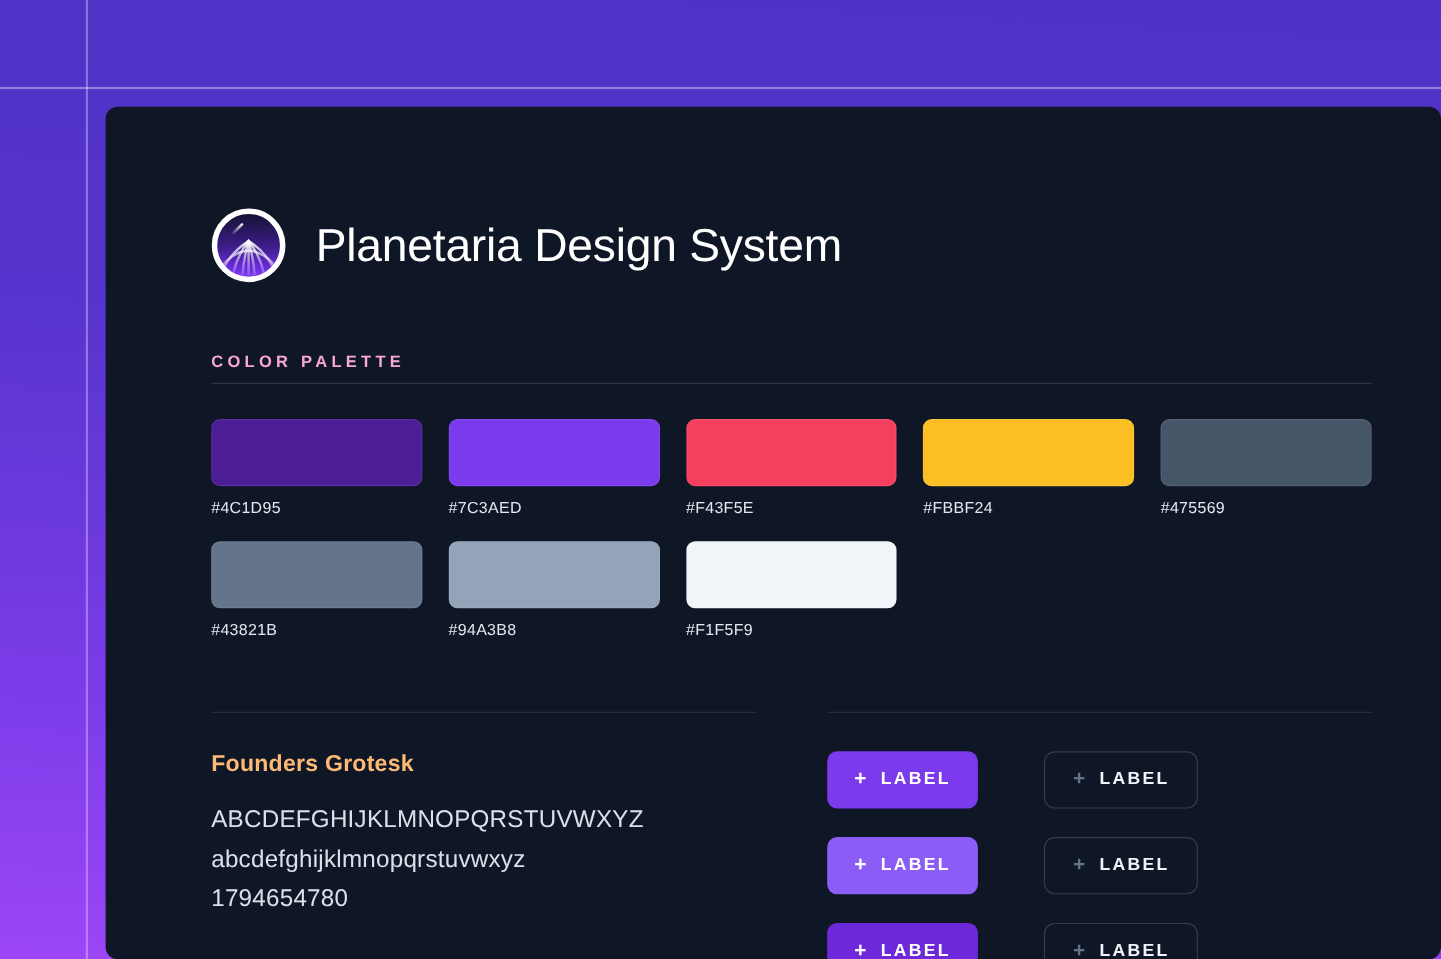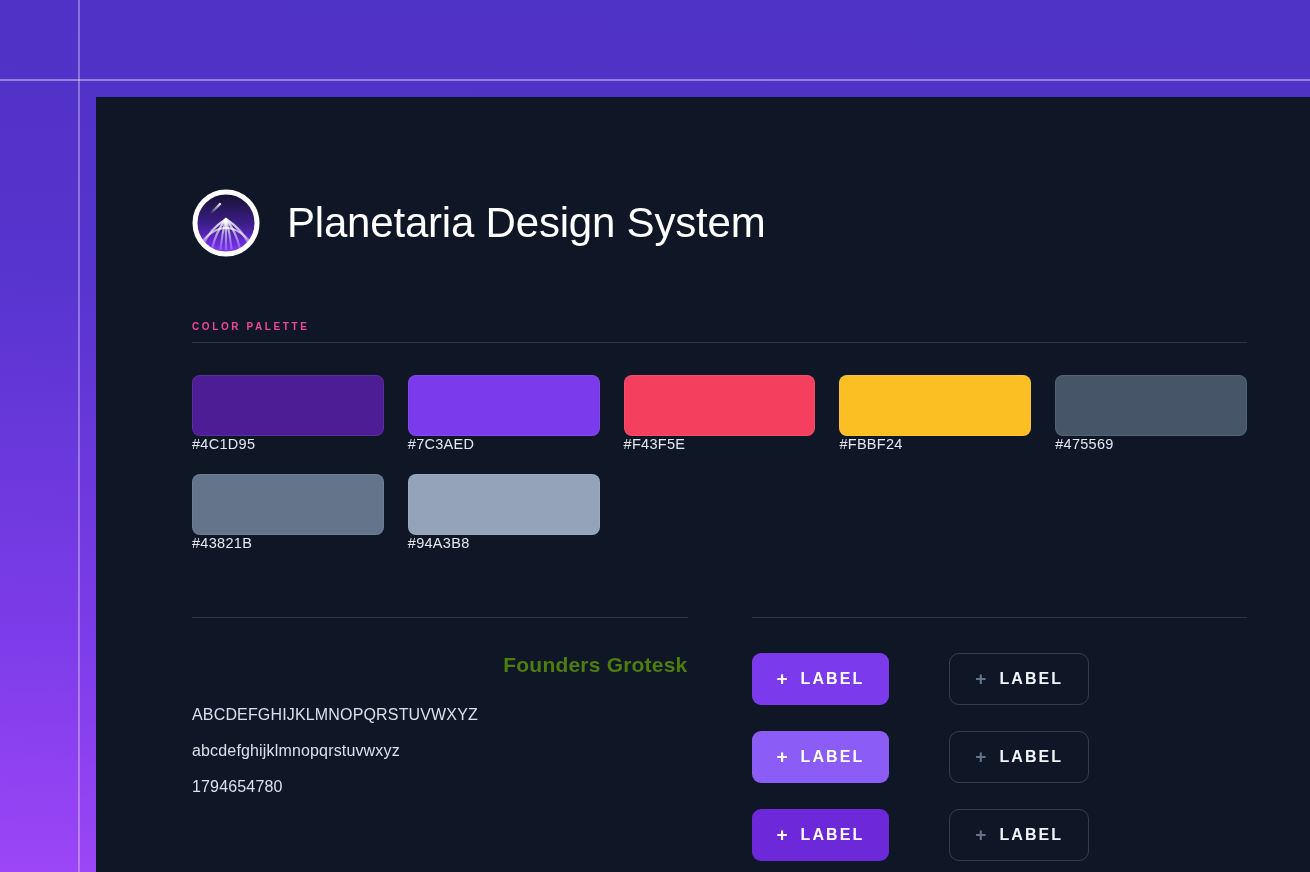--- a/index.html
+++ b/index.html
@@ -19,63 +19,64 @@
     position: absolute; left: 0; top: 79px; width: 100%; height: 2px;
     background: rgba(255,255,255,0.38);
   }
 
   
   .panel {
     position: absolute; left: 96px; top: 97px;
     width: calc(100% - 96px); height: calc(100% - 97px);
     background: #0F1726;
     padding: 92px 63px 0 96px;
+    border-radius: 11px;
   }
   .content { width: 1055px; }
 
   
   .brand-row { display: flex; align-items: center; gap: 27px; height: 68px; }
   .logo { width: 68px; height: 68px; flex: 0 0 auto; }
   .page-title {
     color: #FFFFFF; font-size: 42px; font-weight: 400; letter-spacing: -0.2px;
     white-space: nowrap;
   }
 
   
   .section-label {
-    color: #ec4899; font-size: 10px; font-weight: 700; letter-spacing: 0.26em;
+    color: #f9a8d4; font-size: 15px; font-weight: 700; letter-spacing: 0.26em;
     text-transform: uppercase;
   }
   .rule { border-bottom: 1px solid rgba(255,255,255,0.12); margin-top: 10px; }
 
   .palette-section { margin-top: 64px; }
   .swatch-grid {
     margin-top: 32px;
     display: grid; grid-template-columns: repeat(5, 1fr);
     column-gap: 24px; row-gap: 22px;
   }
   .swatch {
     height: 61px; border-radius: 8px;
     box-shadow: inset 0 0 0 1px rgba(255,255,255,0.08);
   }
   .swatch-hex {
-    color: #E2E8F0; font-size: 14.5px; letter-spacing: 0.02em;
+    margin-top: 12px; color: #E2E8F0; font-size: 14.5px; letter-spacing: 0.02em;
   }
 
   
   .lower-grid {
     margin-top: 56px;
     display: grid; grid-template-columns: 1fr 1fr; column-gap: 64px;
   }
 
   .type-specimen { margin-top: 35px; }
-  .font-name { color: #4d7c0f; font-size: 21px; font-weight: 700; letter-spacing: 0.01em; text-align: right; }
+  .font-name { color: #fdba74; font-size: 21px; font-weight: 700; letter-spacing: 0.01em; }
   .type-samples { margin-top: 20px; }
   .type-sample {
-    color: #D8E0EA; font-size: 16px; font-weight: 400; line-height: 36px;
+    color: #D8E0EA; font-size: 22px; font-weight: 400; line-height: 36px;
     letter-spacing: 0.01em; white-space: nowrap;
   }
 
   .button-rows { margin-top: 35px; }
   .button-row { display: flex; gap: 60px; margin-bottom: 26px; }
   .btn {
     height: 52px; min-width: 134px; padding: 0 25px;
     display: inline-flex; align-items: center; justify-content: center; gap: 13px;
     border-radius: 9px; border: none; cursor: pointer;
     font-family: "Liberation Sans", "DejaVu Sans", sans-serif;
@@ -163,20 +164,24 @@
           <div class="swatch-hex">#475569</div>
         </div>
         <div class="swatch-cell">
           <div class="swatch" style="background: rgb(100, 116, 139);"></div>
           <div class="swatch-hex">#43821B</div>
         </div>
         <div class="swatch-cell">
           <div class="swatch" style="background: rgb(148, 163, 184);"></div>
           <div class="swatch-hex">#94A3B8</div>
         </div>
+        <div class="swatch-cell">
+          <div class="swatch" style="background: rgb(241, 245, 249);"></div>
+          <div class="swatch-hex">#F1F5F9</div>
+        </div>
       </div>
     </div>
 
     <div class="lower-grid">
 
       <div class="typography-section">
         <div class="rule"></div>
         <div class="type-specimen">
           <div class="font-name">Founders Grotesk</div>
           <div class="type-samples">

